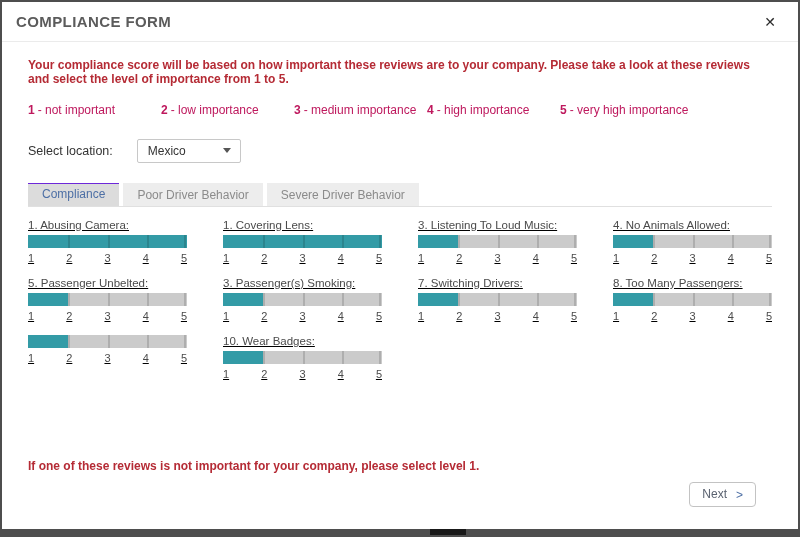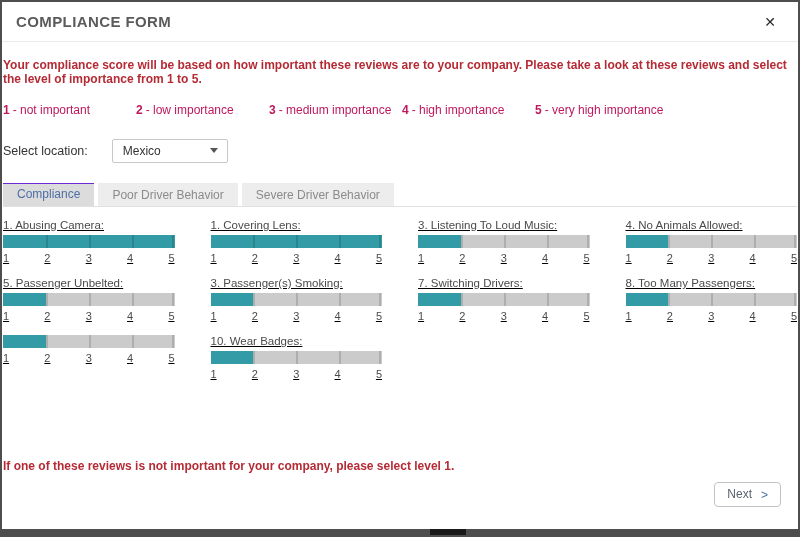--- a/index.html
+++ b/index.html
@@ -16,33 +16,33 @@
   .bottom-notch{position:absolute;bottom:0;left:428px;width:36px;height:6px;background:#191919;}
 
   .modal-header{
     display:flex;justify-content:space-between;align-items:flex-start;
     padding:11px 20px 10px 14px;
     border-bottom:1px solid #ebebeb;
   }
   .modal-title{font-size:15px;font-weight:600;color:#5b5b5b;letter-spacing:.4px;}
   .close-x{font-size:14px;color:#2b2b2b;cursor:pointer;line-height:1;padding:2px;}
 
-  .content{padding:0 1px;margin-top:16px;}
+  .content{padding:0 26px;margin-top:16px;}
 
   .alert-text{margin-top:14px;font-size:12px;font-weight:700;color:#b52b35;line-height:1.2;}
 
   .legend{display:flex;margin-top:16px;font-size:12px;color:#be185d;}
   .legend-item{width:133px;white-space:nowrap;}
   .legend-item:last-child{width:auto;}
   .legend-num{font-weight:700;margin-right:3px;}
 
   .location-row{display:flex;align-items:center;margin-top:22px;gap:24px;}
   .location-label{font-size:12.5px;color:#333;}
   .dropdown{
-    width:116px;height:24px;box-sizing:border-box;
+    width:104px;height:24px;box-sizing:border-box;
     border:1px solid #c8c8c8;border-radius:2px;background:#fff;
     display:flex;align-items:center;justify-content:space-between;
     padding:0 9px 0 10px;font-size:12px;color:#333;cursor:pointer;
   }
   .caret{width:0;height:0;border-left:4px solid transparent;border-right:4px solid transparent;border-top:5px solid #555;}
 
   .tabs{display:flex;gap:4px;margin-top:20px;border-bottom:1px solid #e0e0e0;}
   .tab{
     padding:3px 14px 4px;font-size:12px;background:#ededed;color:#8b8b8b;
     border-top:2px solid transparent;cursor:pointer;white-space:nowrap;

